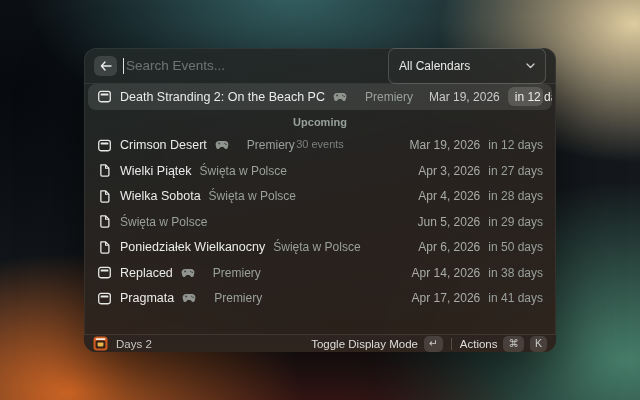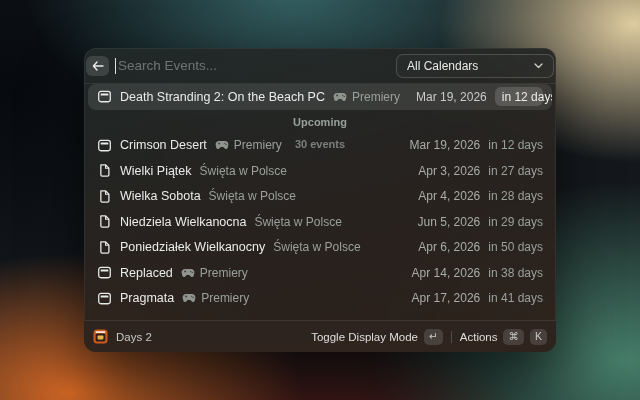--- a/index.html
+++ b/index.html
@@ -18,51 +18,51 @@
   }
   .window {
     position:absolute; left:84px; top:48px; width:472px; height:304px;
     border-radius:12px; overflow:hidden;
     background:linear-gradient(168deg, rgba(33,42,41,0.93) 0%, rgba(40,36,33,0.94) 46%, rgba(46,33,25,0.93) 100%);
     backdrop-filter:blur(40px) saturate(1.1);
     box-shadow:0 28px 60px rgba(0,0,0,0.55), 0 0 0 1px rgba(255,255,255,0.06) inset;
   }
   
   .hdr { position:absolute; top:0; left:0; right:0; height:36px; display:flex; align-items:center;
-         padding:0 2px; border-bottom:1px solid rgba(255,255,255,0.08); }
+         padding:0 10px; border-bottom:1px solid rgba(255,255,255,0.08); }
   .back { width:23px; height:20px; border-radius:6px; background:rgba(255,255,255,0.13);
           display:flex; align-items:center; justify-content:center; flex:0 0 auto; cursor:pointer; }
   .caret { width:1px; height:16px; background:#dfe3e0; margin-left:6px; flex:0 0 auto; }
   .srch { flex:1; background:transparent; border:none; outline:none; color:#e9ebe9;
           font-size:13.5px; font-family:inherit; padding:0 2px; }
   .srch::placeholder { color:rgba(255,255,255,0.34); }
-  .ddl { flex:0 0 auto; height:24px; min-width:158px; display:flex; align-items:center;
+  .ddl { flex:0 0 auto; height:36px; min-width:158px; display:flex; align-items:center;
          padding:0 10px; border:1px solid rgba(255,255,255,0.17); border-radius:7px;
          color:#e8eae8; font-size:12px; gap:8px; cursor:pointer; background:rgba(255,255,255,0.02);}
   .ddl .lbl { flex:1; }
   
   .list { position:absolute; top:36px; left:4px; right:4px; bottom:0; overflow:hidden; }
   .sechdr { display:flex; align-items:center; gap:10px; padding:0 10px; height:17px;
             font-size:11px; font-weight:bold; color:#97a09b; }
-  .sechdr .cnt { font-weight:bold; color:#7a817c; }
+  .sechdr .cnt { font-weight:normal; color:#7a817c; }
   .sh1 { margin-top:5px; } .sh2 { margin-top:6px;flex-direction:column; }
   .row { height:25.5px; display:flex; align-items:center; gap:8px; padding:0 9px;
          border-radius:8px; cursor:pointer; }
   .row.selected { background:rgba(255,255,255,0.10); }
   .evicon { width:15px; height:15px; flex:0 0 auto; display:flex; align-items:center; }
   .ttl { font-size:12.5px; font-weight:normal; color:#ebecea; white-space:nowrap; }
-  .tag { display:flex; align-items:center; gap:5px; font-size:12px; color:#9aa09b; white-space:nowrap; }
+  .tag { display:flex; align-items:center; gap:18px; font-size:12px; color:#9aa09b; white-space:nowrap; }
   .sp { flex:1; }
   .date { font-size:12px; color:#a9aca8; white-space:nowrap; }
   .rel { font-size:12px; color:#9aa09b; min-width:52px; text-align:right; white-space:nowrap; }
   .row.selected .date { color:#caccc9; }
   .row.selected .rel { background:rgba(255,255,255,0.15); color:#edeeec; border-radius:6px;
                        padding:2.5px 7px; min-width:0; }
   
-  .ftr { position:absolute; left:0; right:0; bottom:0; height:32px; display:flex; align-items:center;
+  .ftr { position:absolute; left:0; right:0; bottom:0; height:18px; display:flex; align-items:center;
          gap:8px; padding:0 9px; border-top:1px solid rgba(255,255,255,0.09);
          background:linear-gradient(180deg,#2d2420,#2f241d); }
   .appic { width:15px; height:15px; flex:0 0 auto; }
   .ftitle { font-size:11.5px; color:#c6c8c4; }
   .fsp { flex:1; }
   .fbtn { display:flex; align-items:center; gap:6px; cursor:pointer; }
   .fbl { font-size:11.5px; font-weight:normal; color:#dededb; }
   .key { background:rgba(255,255,255,0.13); border-radius:5px; padding:1.5px 5px;
          font-size:10.5px; color:#c9cbc8; line-height:13px; }
   .vsep { width:1px; height:12px; background:rgba(255,255,255,0.18); }
@@ -177,21 +177,20 @@
     <span class="rel">in 28 days</span>
   </div>
 
   <div class="row">
     <span class="evicon">
   <svg width="15" height="15" viewBox="0 0 14 14" fill="none">
     <path d="M3.6 1.8h4.5l3 3V11a1.2 1.2 0 0 1-1.2 1.2H4.8A1.2 1.2 0 0 1 3.6 11V1.8Z" stroke="#e9eae8" stroke-width="1.2" stroke-linejoin="round"></path>
     <path d="M8 1.8v3.1h3.2" stroke="#e9eae8" stroke-width="1.1" stroke-linejoin="round"></path>
   </svg>
 </span>
-    <span class="ttl">Niedziela Wielkanocna</span>
     <span class="tag">
             <span class="tagtxt">Święta w Polsce</span>
           </span>
     <span class="sp"></span>
     <span class="date">Jun 5, 2026</span>
     <span class="rel">in 29 days</span>
   </div>
 
   <div class="row">
     <span class="evicon">

